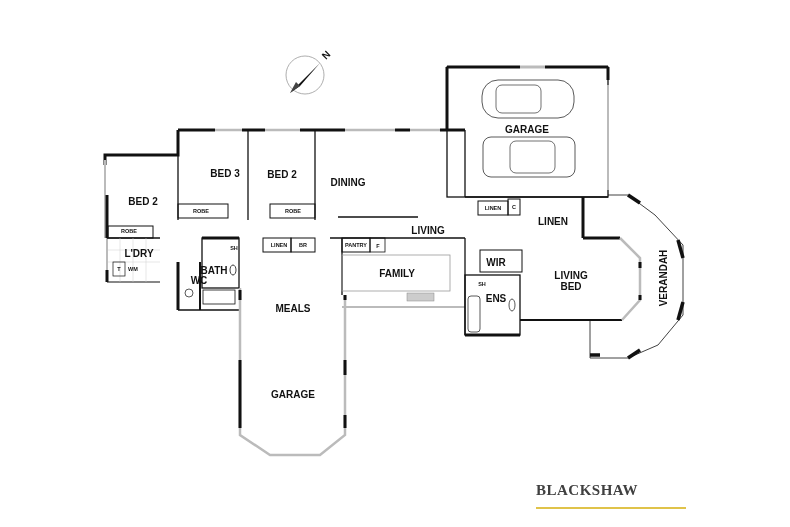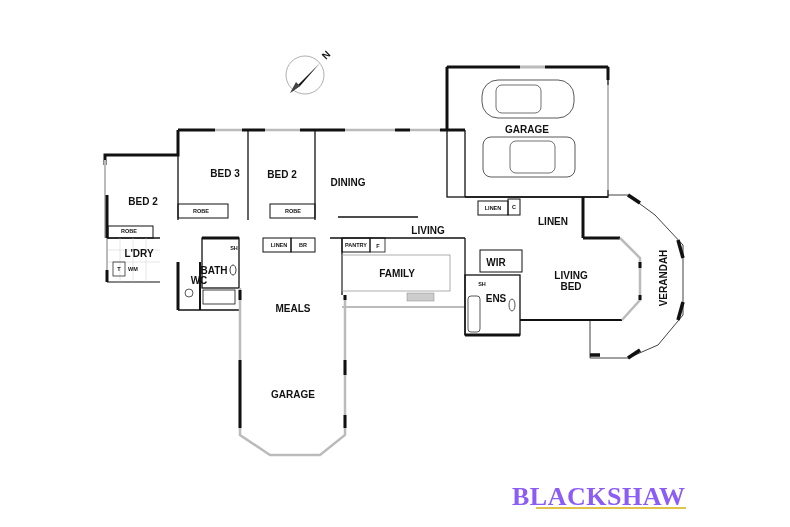--- a/index.html
+++ b/index.html
@@ -1,21 +1,21 @@
 <!DOCTYPE html>
 <html><head>
 <meta charset="utf-8">
 <style>
   html,body{margin:0;padding:0;background:#fff;}
   body{width:790px;height:527px;position:relative;overflow:hidden;font-family:"Liberation Sans",sans-serif;}
   svg.plan{position:absolute;left:0;top:0;}
   .lbl{position:absolute;font-family:"Liberation Sans",sans-serif;font-weight:bold;color:#111;font-size:10px;white-space:nowrap;transform:translate(-50%,-50%);}
   .lbl.sm{font-size:5.5px;font-weight:bold;}
   .lbl.vert{transform:translate(-50%,-50%) rotate(-90deg);}
-  .brand{position:absolute;left:512px;top:482px;font-family:"Liberation Serif",serif;font-weight:bold;font-size:26px;letter-spacing:0.5px;color:#8b5cf6;}
+  .brand{position:absolute;left:536px;top:482px;font-family:"Liberation Serif",serif;font-weight:bold;font-size:15px;letter-spacing:0.5px;color:#404040;}
   .brand-bar{position:absolute;left:536px;top:507px;width:150px;height:2px;background:#e0c34a;}
 </style>
 </head>
 <body>
 
 <svg class="plan" width="790" height="527" viewBox="0 0 790 527">
   <g fill="none" stroke="#111" stroke-width="1.2">
 
     <g>
       <circle cx="305" cy="75" r="19" stroke="#999" stroke-width="0.8"></circle>

